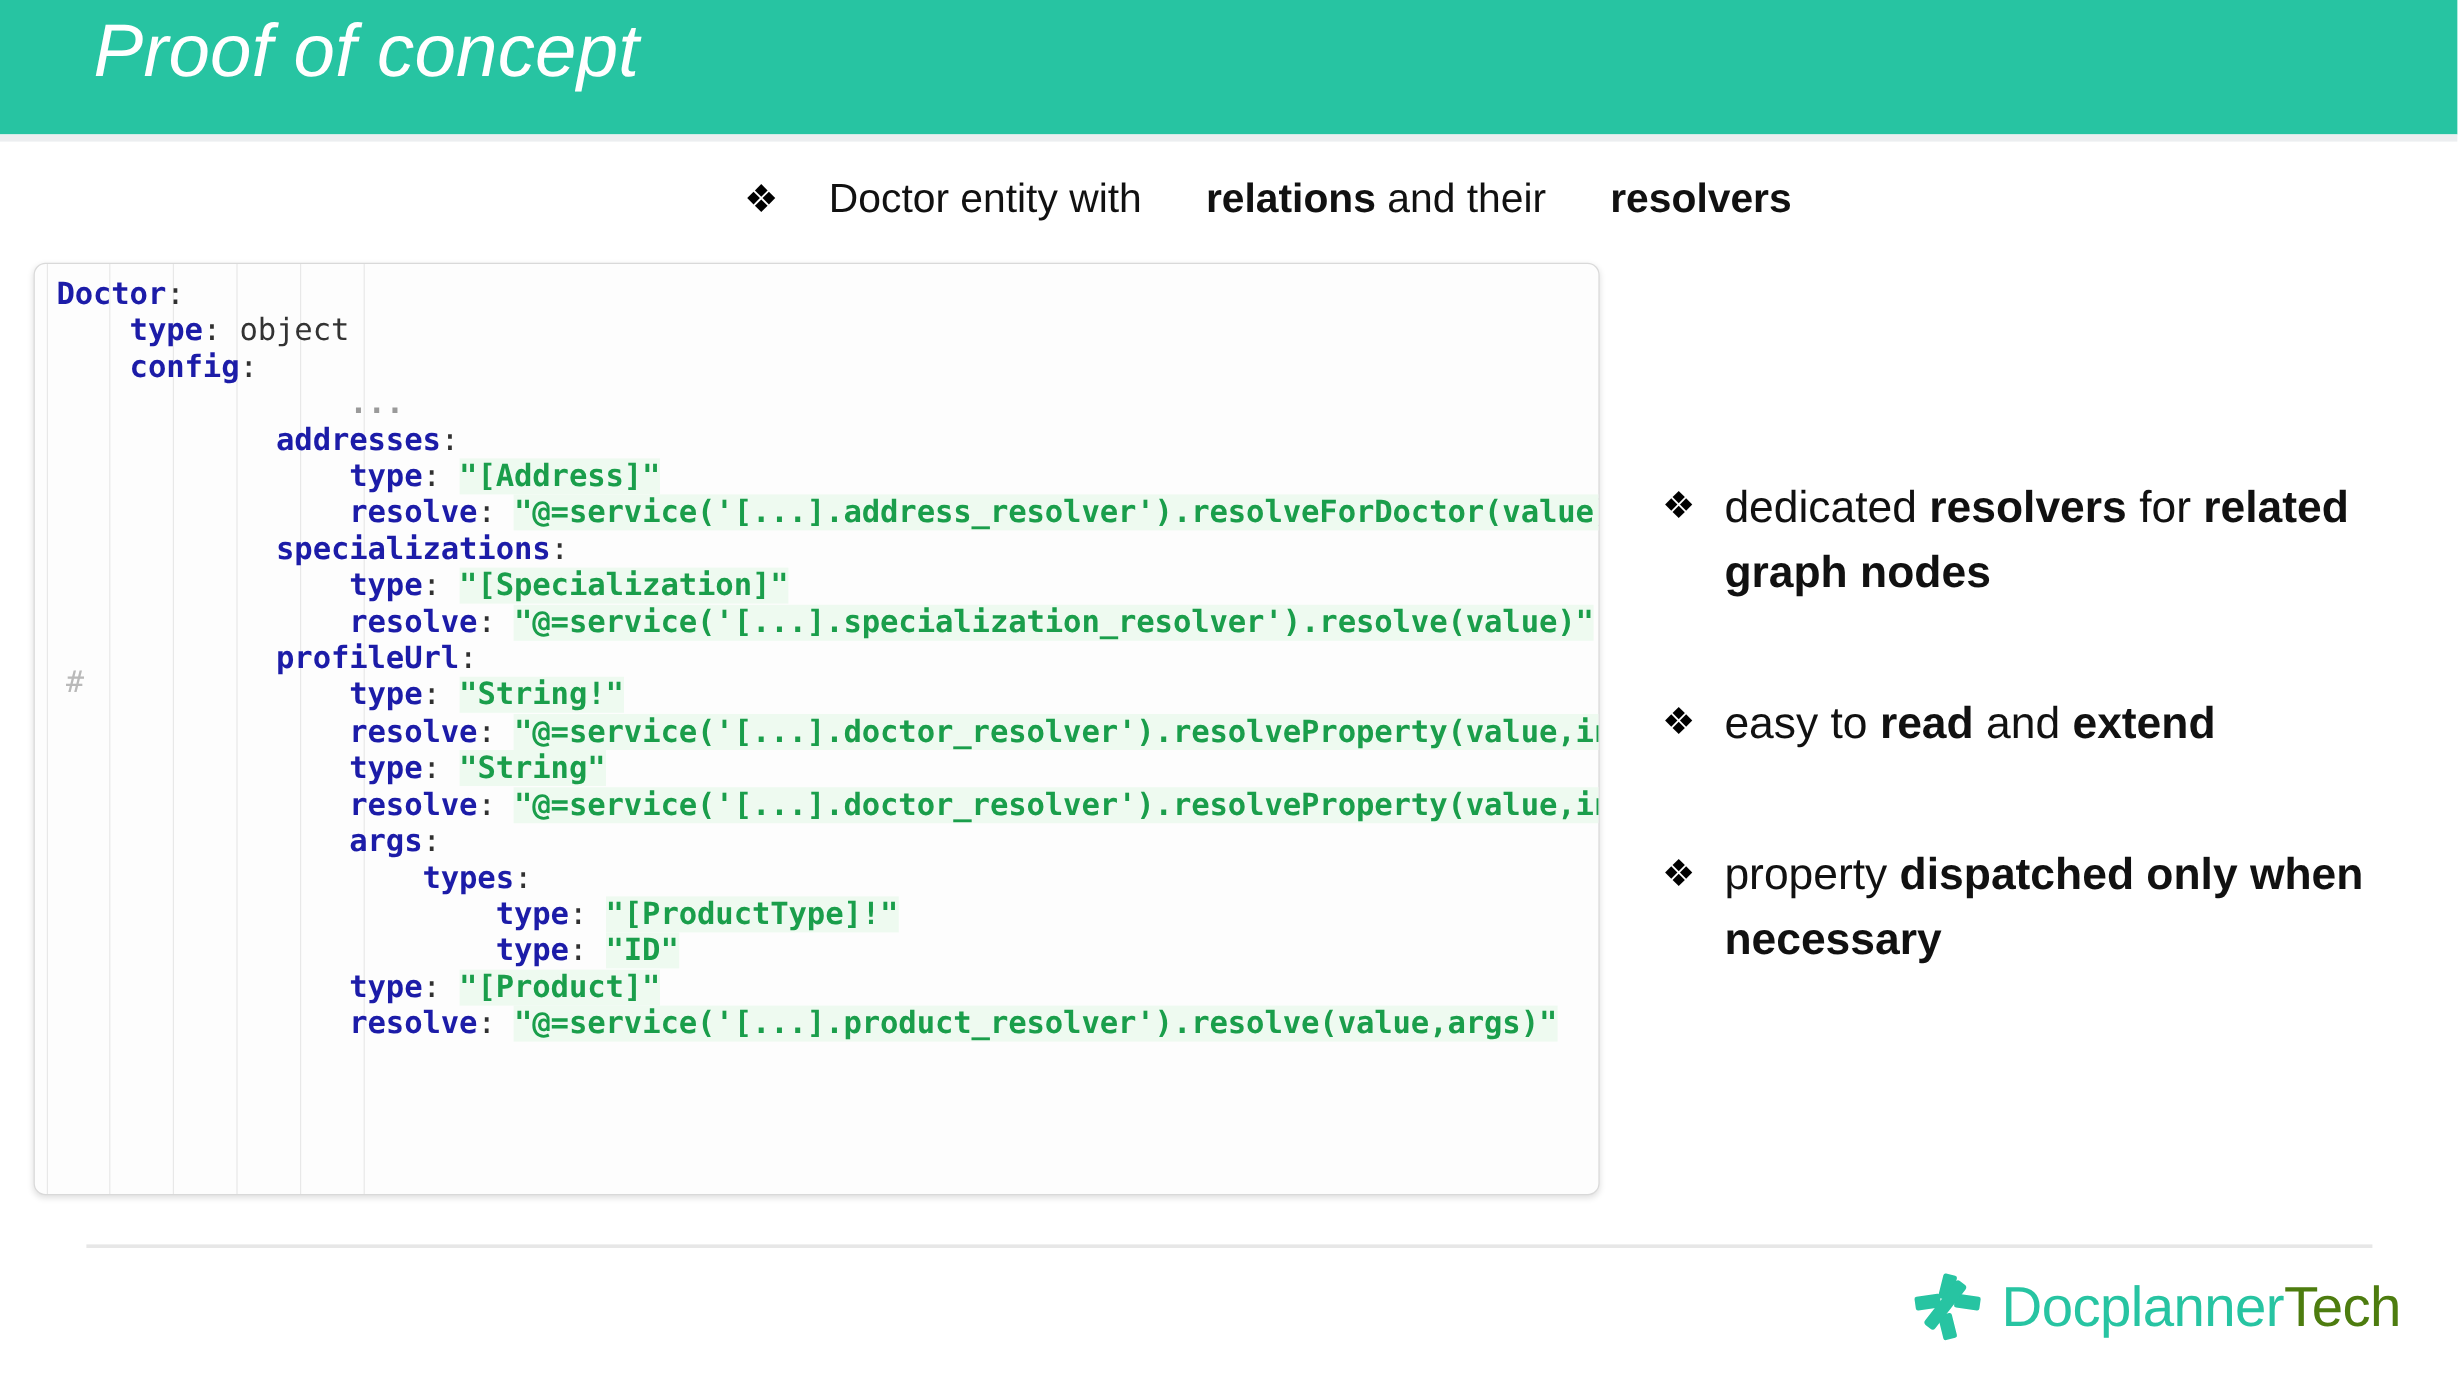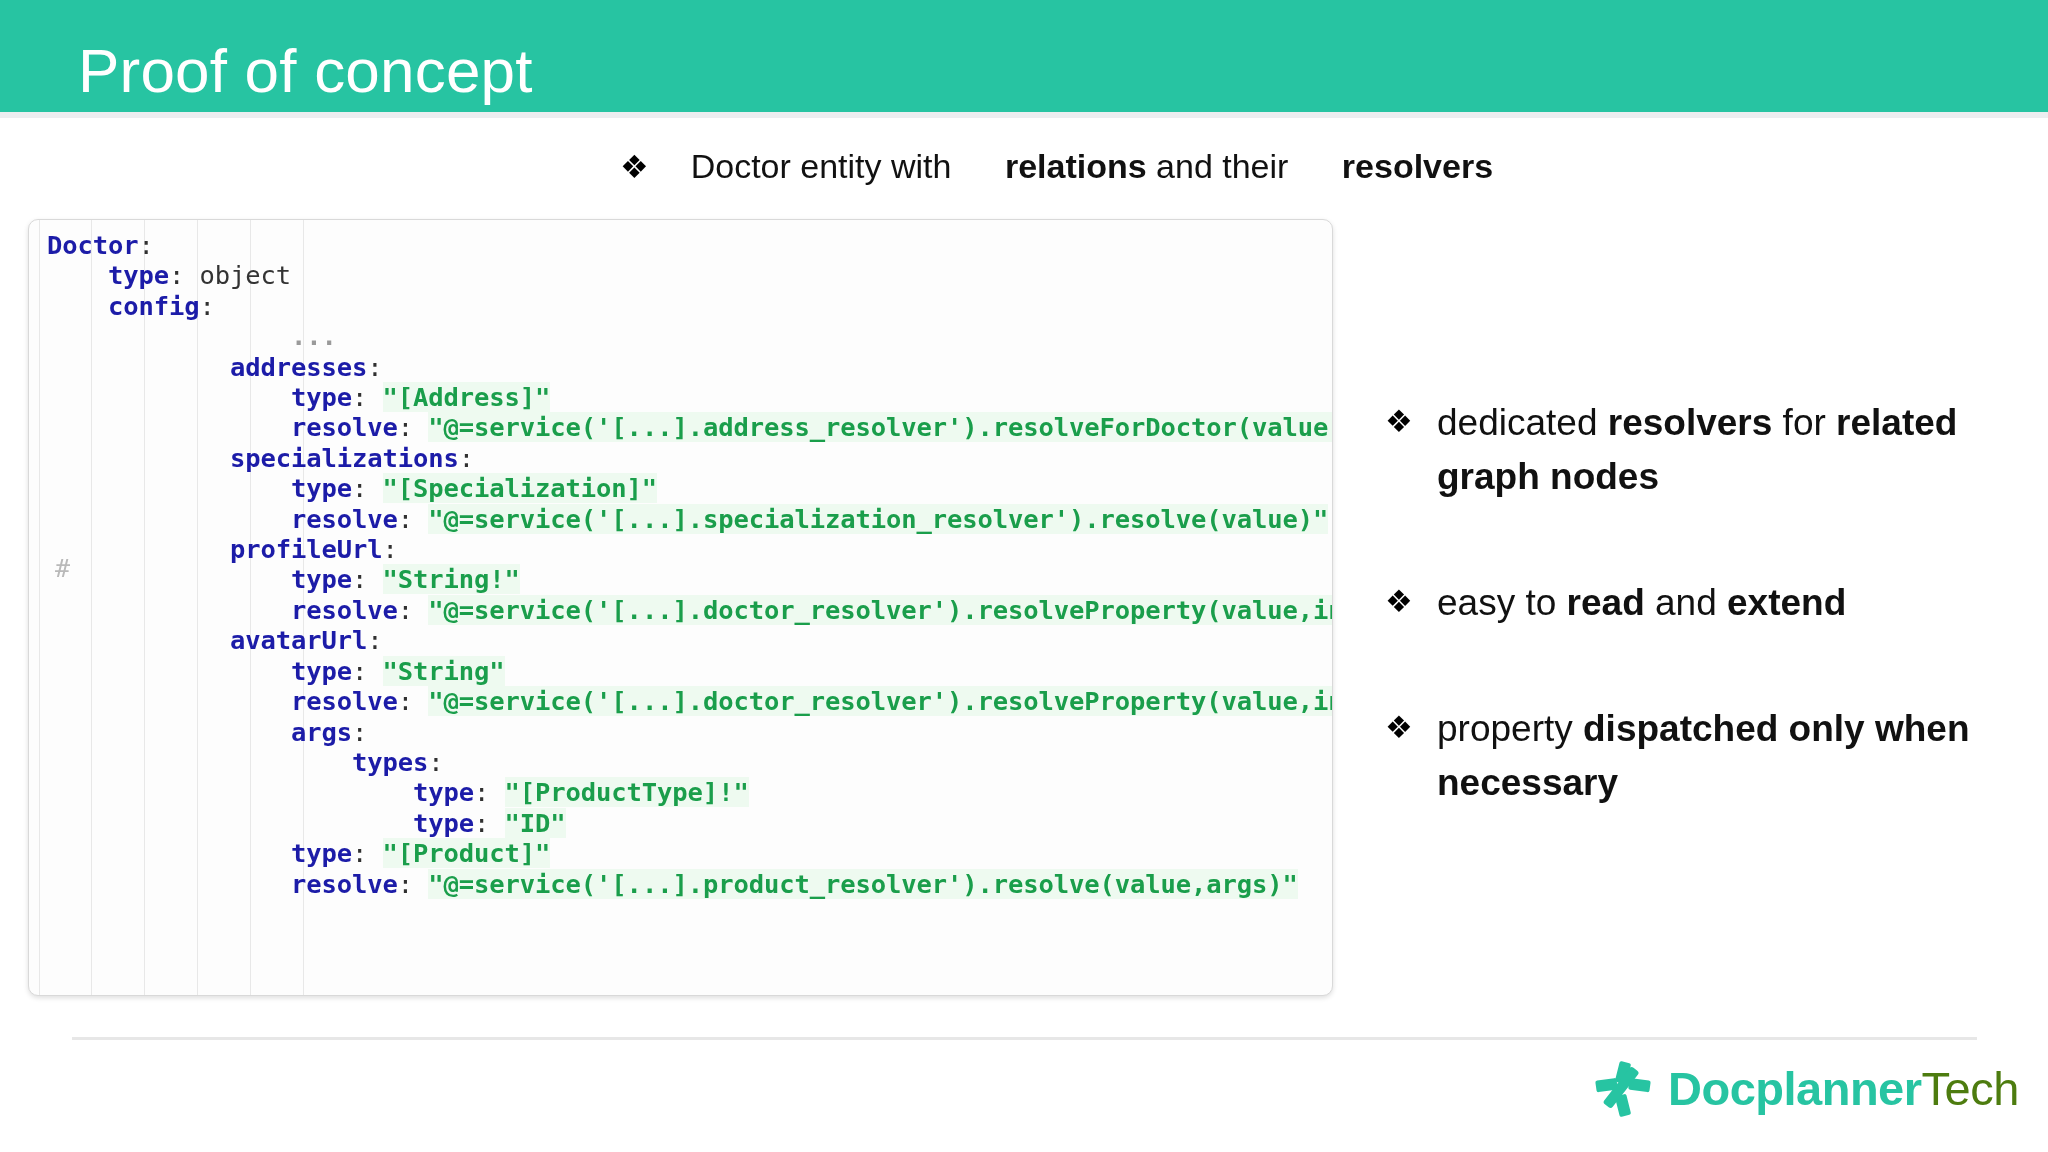--- a/index.html
+++ b/index.html
@@ -20,27 +20,28 @@
     position: absolute;
     left: 0;
     top: 0;
     width: 2048px;
     height: 112px;
     background: #27c4a2;
   }
   .header-title {
     position: absolute;
     left: 78px;
-    top: 28px;
+    top: 0;
     font-size: 62px;
     font-weight: 400;
     color: #ffffff;
     letter-spacing: 0.2px;
     line-height: 86px;
     white-space: nowrap;
+    font-style: italic;
   }
   .header-underline {
     position: absolute;
     left: 0;
     top: 112px;
     width: 2048px;
     height: 6px;
     background: #eceef0;
   }
 
@@ -176,21 +177,21 @@
     height: 62px;
     flex: none;
     margin-right: 14px;
   }
   .logo-word {
     font-size: 47px;
     line-height: 62px;
     letter-spacing: -0.5px;
     white-space: nowrap;
   }
-  .logo-doc  { color: #27c4a2; font-weight: 700; }
+  .logo-doc  { color: #27c4a2; font-weight: 400; }
   .logo-tech { color: #4d7c0f; font-weight: 400; }
 </style>
 </head>
 <body>
 
 <div class="header-band"></div>
 <div class="header-title">Proof of concept</div>
 <div class="header-underline"></div>
 
 <div class="top-bullet">
@@ -216,21 +217,20 @@
         <div class="code-line"><span>                </span><span class="tok-dots">...</span></div>
         <div class="code-line"><span>            </span><span class="tok-key">addresses</span><span class="tok-punct">:</span></div>
         <div class="code-line"><span>                </span><span class="tok-key">type</span><span class="tok-punct">: </span><span class="tok-str">"[Address]"</span></div>
         <div class="code-line"><span>                </span><span class="tok-key">resolve</span><span class="tok-punct">: </span><span class="tok-str">"@=service('[...].address_resolver').resolveForDoctor(value)"</span></div>
         <div class="code-line"><span>            </span><span class="tok-key">specializations</span><span class="tok-punct">:</span></div>
         <div class="code-line"><span>                </span><span class="tok-key">type</span><span class="tok-punct">: </span><span class="tok-str">"[Specialization]"</span></div>
         <div class="code-line"><span>                </span><span class="tok-key">resolve</span><span class="tok-punct">: </span><span class="tok-str">"@=service('[...].specialization_resolver').resolve(value)"</span></div>
         <div class="code-line"><span>            </span><span class="tok-key">profileUrl</span><span class="tok-punct">:</span></div>
         <div class="code-line"><span>                </span><span class="tok-key">type</span><span class="tok-punct">: </span><span class="tok-str">"String!"</span></div>
         <div class="code-line"><span>                </span><span class="tok-key">resolve</span><span class="tok-punct">: </span><span class="tok-str">"@=service('[...].doctor_resolver').resolveProperty(value,info)"</span></div>
-        <div class="code-line"><span>            </span><span class="tok-key">avatarUrl</span><span class="tok-punct">:</span></div>
         <div class="code-line"><span>                </span><span class="tok-key">type</span><span class="tok-punct">: </span><span class="tok-str">"String"</span></div>
         <div class="code-line"><span>                </span><span class="tok-key">resolve</span><span class="tok-punct">: </span><span class="tok-str">"@=service('[...].doctor_resolver').resolveProperty(value,info)"</span></div>
         <div class="code-line"><span>                </span><span class="tok-key">args</span><span class="tok-punct">:</span></div>
         <div class="code-line"><span>                    </span><span class="tok-key">types</span><span class="tok-punct">:</span></div>
         <div class="code-line"><span>                        </span><span class="tok-key">type</span><span class="tok-punct">: </span><span class="tok-str">"[ProductType]!"</span></div>
         <div class="code-line"><span>                        </span><span class="tok-key">type</span><span class="tok-punct">: </span><span class="tok-str">"ID"</span></div>
         <div class="code-line"><span>                </span><span class="tok-key">type</span><span class="tok-punct">: </span><span class="tok-str">"[Product]"</span></div>
         <div class="code-line"><span>                </span><span class="tok-key">resolve</span><span class="tok-punct">: </span><span class="tok-str">"@=service('[...].product_resolver').resolve(value,args)"</span></div>
       </div>
   </div>

